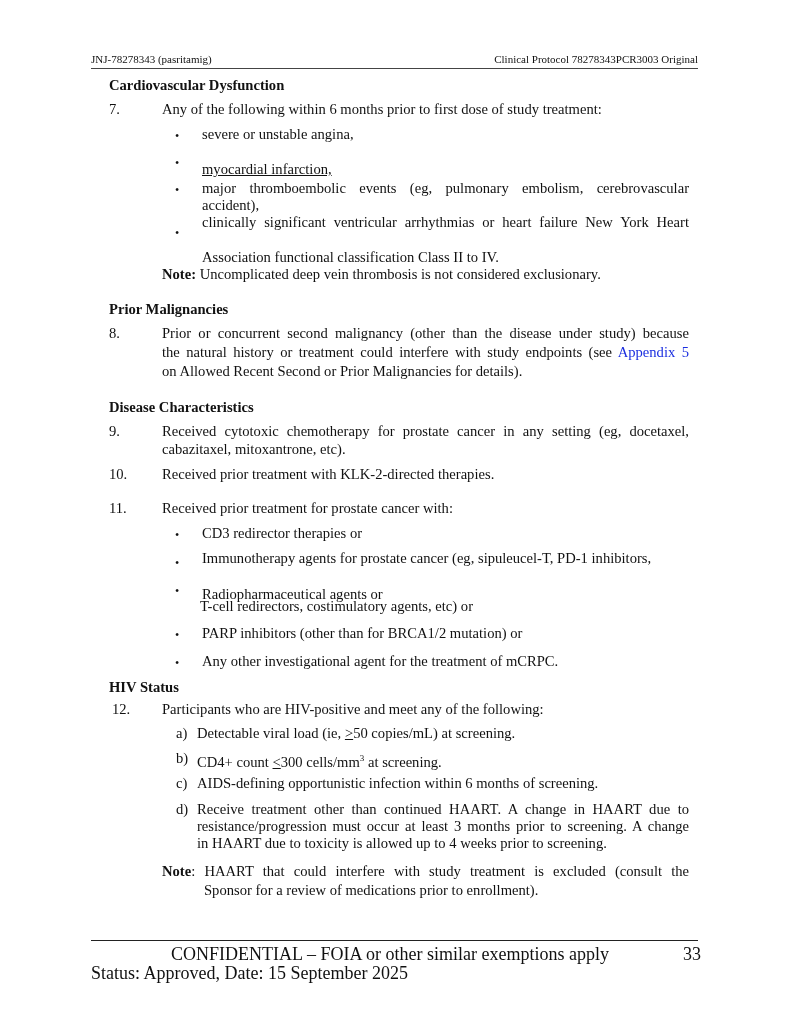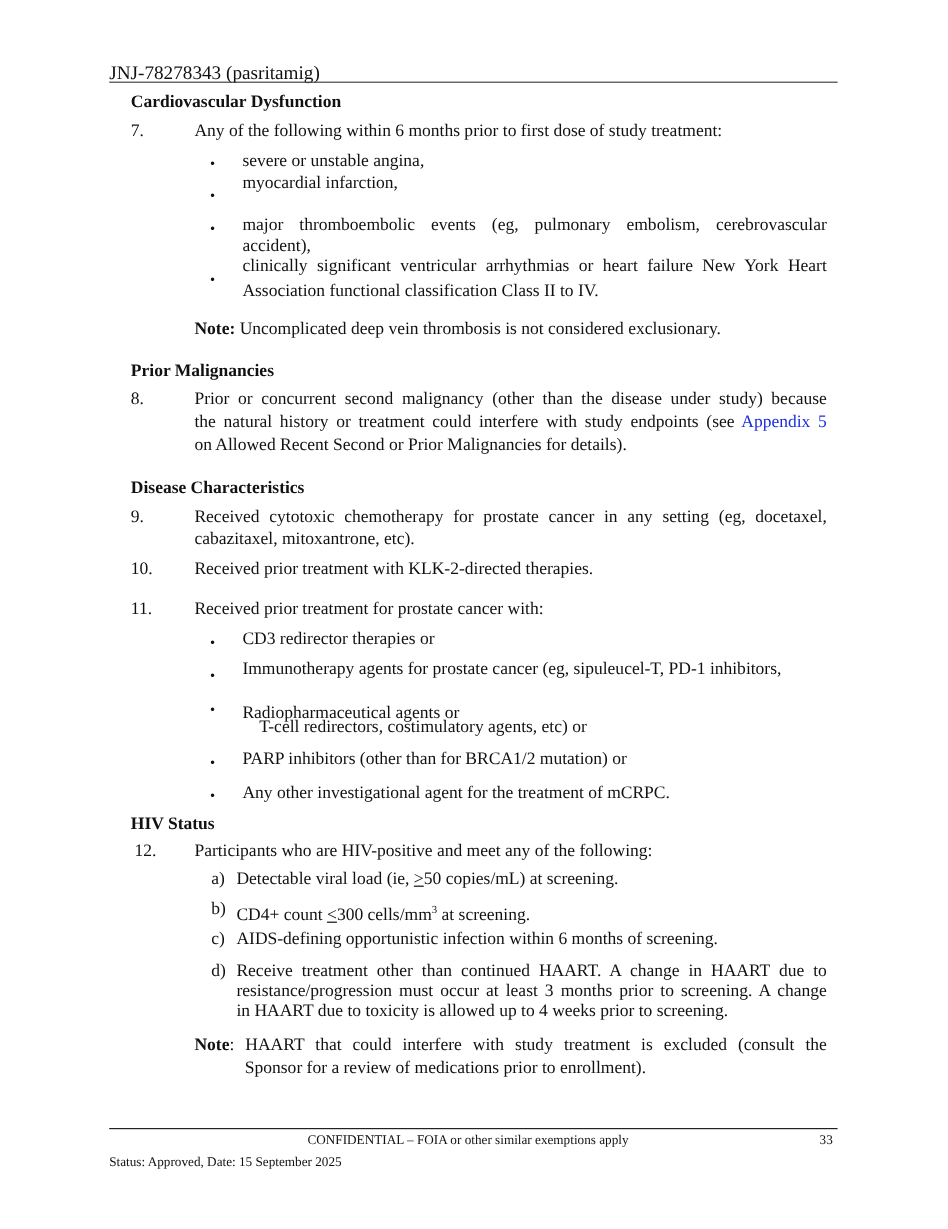--- a/index.html
+++ b/index.html
@@ -1,50 +1,51 @@
 <!DOCTYPE html>
 <html><head>
 <meta charset="utf-8">
 <style>
   html, body { margin:0; padding:0; background:#ffffff; }
   body { width:790px; height:1024px; position:relative; overflow:hidden;
          font-family:"Liberation Serif", "DejaVu Serif", serif; color:#111; }
   .abs { position:absolute; }
-  .hdr { top:53px; left:91px; width:607px; font-size:16px; display:flex; justify-content:space-between;align-items:center; }
+  .hdr { top:53px; left:91px; width:607px; font-size:11px; display:flex; justify-content:space-between;align-items:center; }
   .hdr-rule { top:68px; left:91px; width:607px; height:0; border-top:1px solid #444; }
   .t { font-size:14.6px; line-height:17px; white-space:nowrap; }
   .b { font-weight:bold; }
   .just { white-space:normal; text-align:justify; text-align-last:justify; }
   .bullet { font-size:12px; }
   .link { color:#1a2ee0; }
   .ftr-rule { top:940px; left:91px; width:607px; height:0; border-top:1px solid #222; }
-  .ftr { font-size:11px; }
+  .ftr { font-size:18px; }
 </style>
 </head>
 <body>
 
 <div class="abs hdr">
   <span>JNJ-78278343  (pasritamig)</span>
+  <span>Clinical Protocol 78278343PCR3003 Original</span>
 </div>
 <div class="abs hdr-rule"></div>
 
 <div class="abs t b" style="top:77px;left:109px;">Cardiovascular Dysfunction</div>
 <div class="abs t" style="top:101px;left:109px;">7.</div>
 <div class="abs t" style="top:101px;left:162px;">Any of the following within 6 months prior to first dose of study treatment:</div>
 
 <div class="abs t bullet" style="top:128px;left:175px;">•</div>
 <div class="abs t" style="top:126px;left:202px;">severe or unstable angina,</div>
 <div class="abs t bullet" style="top:155px;left:175px;">•</div>
-<div class="abs t" style="top:145px;left:202px;">myocardial infarction,</div>
+<div class="abs t" style="top:161px;left:202px;text-decoration:underline;">myocardial infarction,</div>
 <div class="abs t bullet" style="top:182px;left:175px;">•</div>
 <div class="abs t just" style="top:180px;left:202px;width:487px;">major thromboembolic events (eg, pulmonary embolism, cerebrovascular</div>
 <div class="abs t" style="top:197px;left:202px;">accident),</div>
 <div class="abs t bullet" style="top:225px;left:175px;">•</div>
 <div class="abs t just" style="top:214px;left:202px;width:487px;">clinically significant ventricular arrhythmias or heart failure New York Heart</div>
-<div class="abs t" style="top:235px;left:202px;text-align:center;">Association functional classification Class II to IV.</div>
+<div class="abs t" style="top:249px;left:202px;text-align:center;">Association functional classification Class II to IV.</div>
 
 <div class="abs t" style="top:266px;left:162px;">
   <span class="b">Note:</span><span> Uncomplicated deep vein thrombosis is not considered exclusionary.</span>
 </div>
 
 <div class="abs t b" style="top:301px;left:109px;">Prior Malignancies</div>
 <div class="abs t" style="top:325px;left:109px;">8.</div>
 <div class="abs t just" style="top:325px;left:162px;width:527px;">Prior or concurrent second malignancy (other than the disease under study) because</div>
 <div class="abs t just" style="top:344px;left:162px;width:527px;">
   <span>the natural history or treatment could interfere with study endpoints (see </span><span class="link">Appendix 5</span>
@@ -59,21 +60,21 @@
 <div class="abs t" style="top:466px;left:162px;">Received prior treatment with KLK-2-directed therapies.</div>
 <div class="abs t" style="top:500px;left:109px;">11.</div>
 <div class="abs t" style="top:500px;left:162px;">Received prior treatment for prostate cancer with:</div>
 
 <div class="abs t bullet" style="top:527px;left:175px;">•</div>
 <div class="abs t" style="top:525px;left:202px;">CD3 redirector therapies or</div>
 <div class="abs t bullet" style="top:555px;left:175px;">•</div>
 <div class="abs t" style="top:586px;left:202px;">Radiopharmaceutical agents or</div>
 <div class="abs t bullet" style="top:583px;left:175px;">•</div>
 <div class="abs t" style="top:550px;left:202px;">Immunotherapy agents for prostate cancer (eg, sipuleucel-T, PD-1 inhibitors,</div>
-<div class="abs t" style="top:598px;left:216px;text-align:right;">T-cell redirectors, costimulatory agents, etc) or</div>
+<div class="abs t" style="top:598px;left:200px;text-align:right;">T-cell redirectors, costimulatory agents, etc) or</div>
 <div class="abs t bullet" style="top:627px;left:175px;">•</div>
 <div class="abs t" style="top:625px;left:202px;">PARP inhibitors (other than for BRCA1/2 mutation) or</div>
 <div class="abs t bullet" style="top:655px;left:175px;">•</div>
 <div class="abs t" style="top:653px;left:202px;">Any other investigational agent for the treatment of mCRPC.</div>
 
 <div class="abs t b" style="top:679px;left:109px;">HIV Status</div>
 <div class="abs t" style="top:701px;left:112px;">12.</div>
 <div class="abs t" style="top:701px;left:162px;">Participants who are HIV-positive and meet any of the following:</div>
 
 <div class="abs t" style="top:725px;left:176px;">a)</div>

